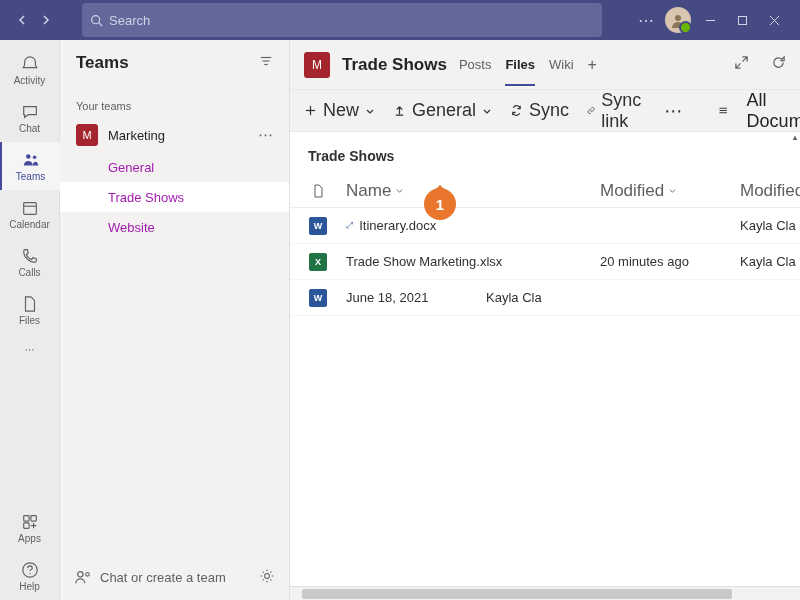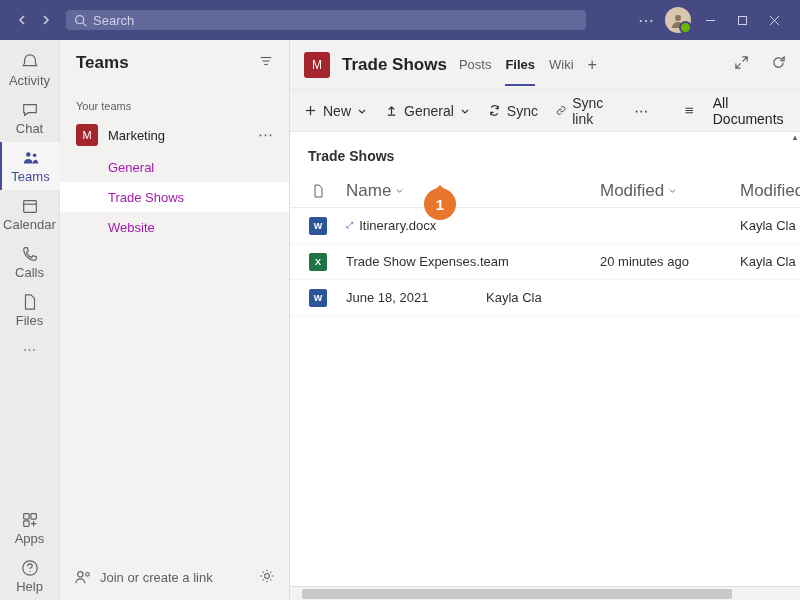--- a/index.html
+++ b/index.html
@@ -1,28 +1,28 @@
 <!DOCTYPE html>
 <html><head>
 <meta charset="utf-8">
 <style>
 * { margin:0; padding:0; box-sizing:border-box; font-family:"Segoe UI",Arial,sans-serif; }
 html,body{width:800px;height:600px;overflow:hidden;background:#f3f2f1;}
 .app{display:flex;flex-direction:column;width:800px;height:600px;}
 .titlebar{height:40px;background:#454b82;display:flex;align-items:center;padding:0 10px;color:#fff;}
 .nav-btn{width:20px;height:20px;display:flex;align-items:center;justify-content:center;color:#cfd1e6;margin:0 2px;cursor:pointer;}
-.search{flex:0 0 520px;margin-left:8px;height:20px;background:#63689b;border-radius:4px;display:flex;align-items:center;padding:0 8px;color:#cfd1e6;font-size:13px;}
+.search{flex:0 0 520px;margin-left:24px;height:34px;background:#63689b;border-radius:4px;display:flex;align-items:center;padding:0 8px;color:#cfd1e6;font-size:13px;}
 .search svg{margin-right:6px;}
 .tb-spacer{flex:1;}
 .tb-icon{width:32px;height:32px;display:flex;align-items:center;justify-content:center;color:#cfd1e6;cursor:pointer;}
 .avatar{width:26px;height:26px;border-radius:50%;background:#d9c6b0;position:relative;display:flex;align-items:center;justify-content:center;}
 .avatar::after{content:"";position:absolute;right:-1px;bottom:-1px;width:9px;height:9px;background:#6bb700;border:2px solid #454b82;border-radius:50%;}
 .body{flex:1;display:flex;min-height:0;}
 .rail{width:60px;background:#ebebeb;border-right:1px solid #e1dfdd;display:flex;flex-direction:column;align-items:center;padding-top:6px;}
-.rail-item{width:60px;height:48px;display:flex;flex-direction:column;align-items:center;justify-content:center;color:#616161;font-size:13px;cursor:pointer;gap:2px;}
+.rail-item{width:60px;height:48px;display:flex;flex-direction:column;align-items:center;justify-content:center;color:#616161;font-size:10px;cursor:pointer;gap:2px;}
 .rail-item.active{color:#444b9a;border-left:2px solid #444b9a;background:#f5f5f5;}
 .rail-spacer{flex:1;}
 .panel{width:230px;background:#f3f2f1;border-right:1px solid #e1dfdd;display:flex;flex-direction:column;}
 .panel-head{height:46px;display:flex;align-items:center;justify-content:space-between;padding:0 16px;font-weight:700;font-size:17px;color:#252423;}
 .filter-icon{color:#616161;cursor:pointer;}
 .section-label{font-size:11px;color:#616161;padding:14px 16px 6px;}
 .team-row{display:flex;align-items:center;height:34px;padding:0 16px;cursor:pointer;position:relative;}
 .team-icon{width:22px;height:22px;border-radius:3px;background:#a4262c;color:#fff;font-size:11px;display:flex;align-items:center;justify-content:center;margin-right:10px;}
 .team-name{font-size:13px;color:#252423;flex:1;}
 .team-more{color:#616161;font-size:15px;}
@@ -33,21 +33,21 @@
 .main{flex:1;background:#f3f2f1;display:flex;flex-direction:column;min-width:0;}
 .chead{height:50px;display:flex;align-items:center;padding:0 14px;gap:12px;border-bottom:1px solid #e8e8e8;}
 .chead .cicon{width:26px;height:26px;border-radius:3px;background:#a4262c;color:#fff;font-size:12px;display:flex;align-items:center;justify-content:center;}
 .ctitle{font-weight:700;font-size:17px;color:#252423;}
 .tabs{display:flex;align-items:center;gap:14px;font-size:13px;color:#616161;}
 .tab{cursor:pointer;padding:14px 0;}
 .tab.active{color:#252423;border-bottom:2px solid #444b9a;font-weight:600;padding-bottom:12px;}
 .tab-plus{font-size:16px;color:#616161;cursor:pointer;}
 .chead-spacer{flex:1;}
 .chead-act{color:#616161;cursor:pointer;margin-left:10px;}
-.cmdbar{height:42px;border-bottom:1px solid #e8e8e8;display:flex;align-items:center;padding:0 14px;gap:18px;font-size:14px;color:#252423;position:relative;}
+.cmdbar{height:42px;border-bottom:1px solid #e8e8e8;display:flex;align-items:center;padding:0 14px;gap:18px;font-size:18px;color:#252423;position:relative;}
 .cmd{display:flex;align-items:center;gap:6px;cursor:pointer;color:#323130;}
 .cmd svg{color:#323130;}
 .cmdbar-spacer{flex:1;}
 .cmd-right{display:flex;align-items:center;gap:18px;cursor:pointer;}
 .filearea{flex:1;background:#fff;margin:0;display:flex;flex-direction:column;position:relative;min-height:0;}
 .crumb{padding:16px 18px 10px;font-size:14px;font-weight:600;color:#323130;}
 .cols{display:flex;align-items:center;height:34px;border-bottom:1px solid #edebe9;font-size:17px;color:#605e5c;}
 .col-icon{width:56px;display:flex;justify-content:center;}
 .col-name{flex:1;display:flex;align-items:center;gap:4px;}
 .col-mod{width:140px;display:flex;align-items:center;gap:4px;}
@@ -200,21 +200,21 @@
       <div class="channel">
           <span>Website</span>
         </div>
       <div class="panel-footer">
         <div class="join">
           <svg width="18" height="18" viewBox="0 0 20 20">
               <circle cx="7" cy="7" r="3" fill="none" stroke="currentColor" stroke-width="1.3"></circle>
               <path d="M2 17c0-2.8 2.2-5 5-5s5 2.2 5 5" fill="none" stroke="currentColor" stroke-width="1.3"></path>
               <circle cx="15" cy="7" r="2" fill="none" stroke="currentColor" stroke-width="1.2"></circle>
             </svg>
-          <span>Join or create a link</span>
+          <span>Chat or create a team</span>
         </div>
         <span><svg width="16" height="16" viewBox="0 0 20 20">
               <circle cx="10" cy="10" r="3" fill="none" stroke="#616161" stroke-width="1.3"></circle>
               <path d="M10 2v2M10 16v2M2 10h2M16 10h2M4.5 4.5l1.4 1.4M14.1 14.1l1.4 1.4M4.5 15.5l1.4-1.4M14.1 5.9l1.4-1.4" stroke="#616161" stroke-width="1.3"></path>
             </svg></span>
       </div>
     </div>
 
     <div class="main">
       <div class="chead">
@@ -310,21 +310,21 @@
               <span style="color:#2b579a;font-size:9px;margin-right:2px">⤢</span>
               <span>Itinerary.docx</span>
             </div>
           <div class="col-by">Kayla Cla</div>
         </div>
         <div class="frow">
           <div class="col-icon">
               <div class="ficon xls">X</div>
             </div>
           <div class="col-name">
-              <span>Trade Show Expenses.team</span>
+              <span>Trade Show Marketing.xlsx</span>
             </div>
           <div class="col-mod">20 minutes ago</div>
           <div class="col-by">Kayla Cla</div>
         </div>
         <div class="frow">
           <div class="col-icon">
               <div class="ficon word">W</div>
             </div>
           <div class="col-mod">June 18, 2021</div>
           <div class="col-by">Kayla Cla</div>

